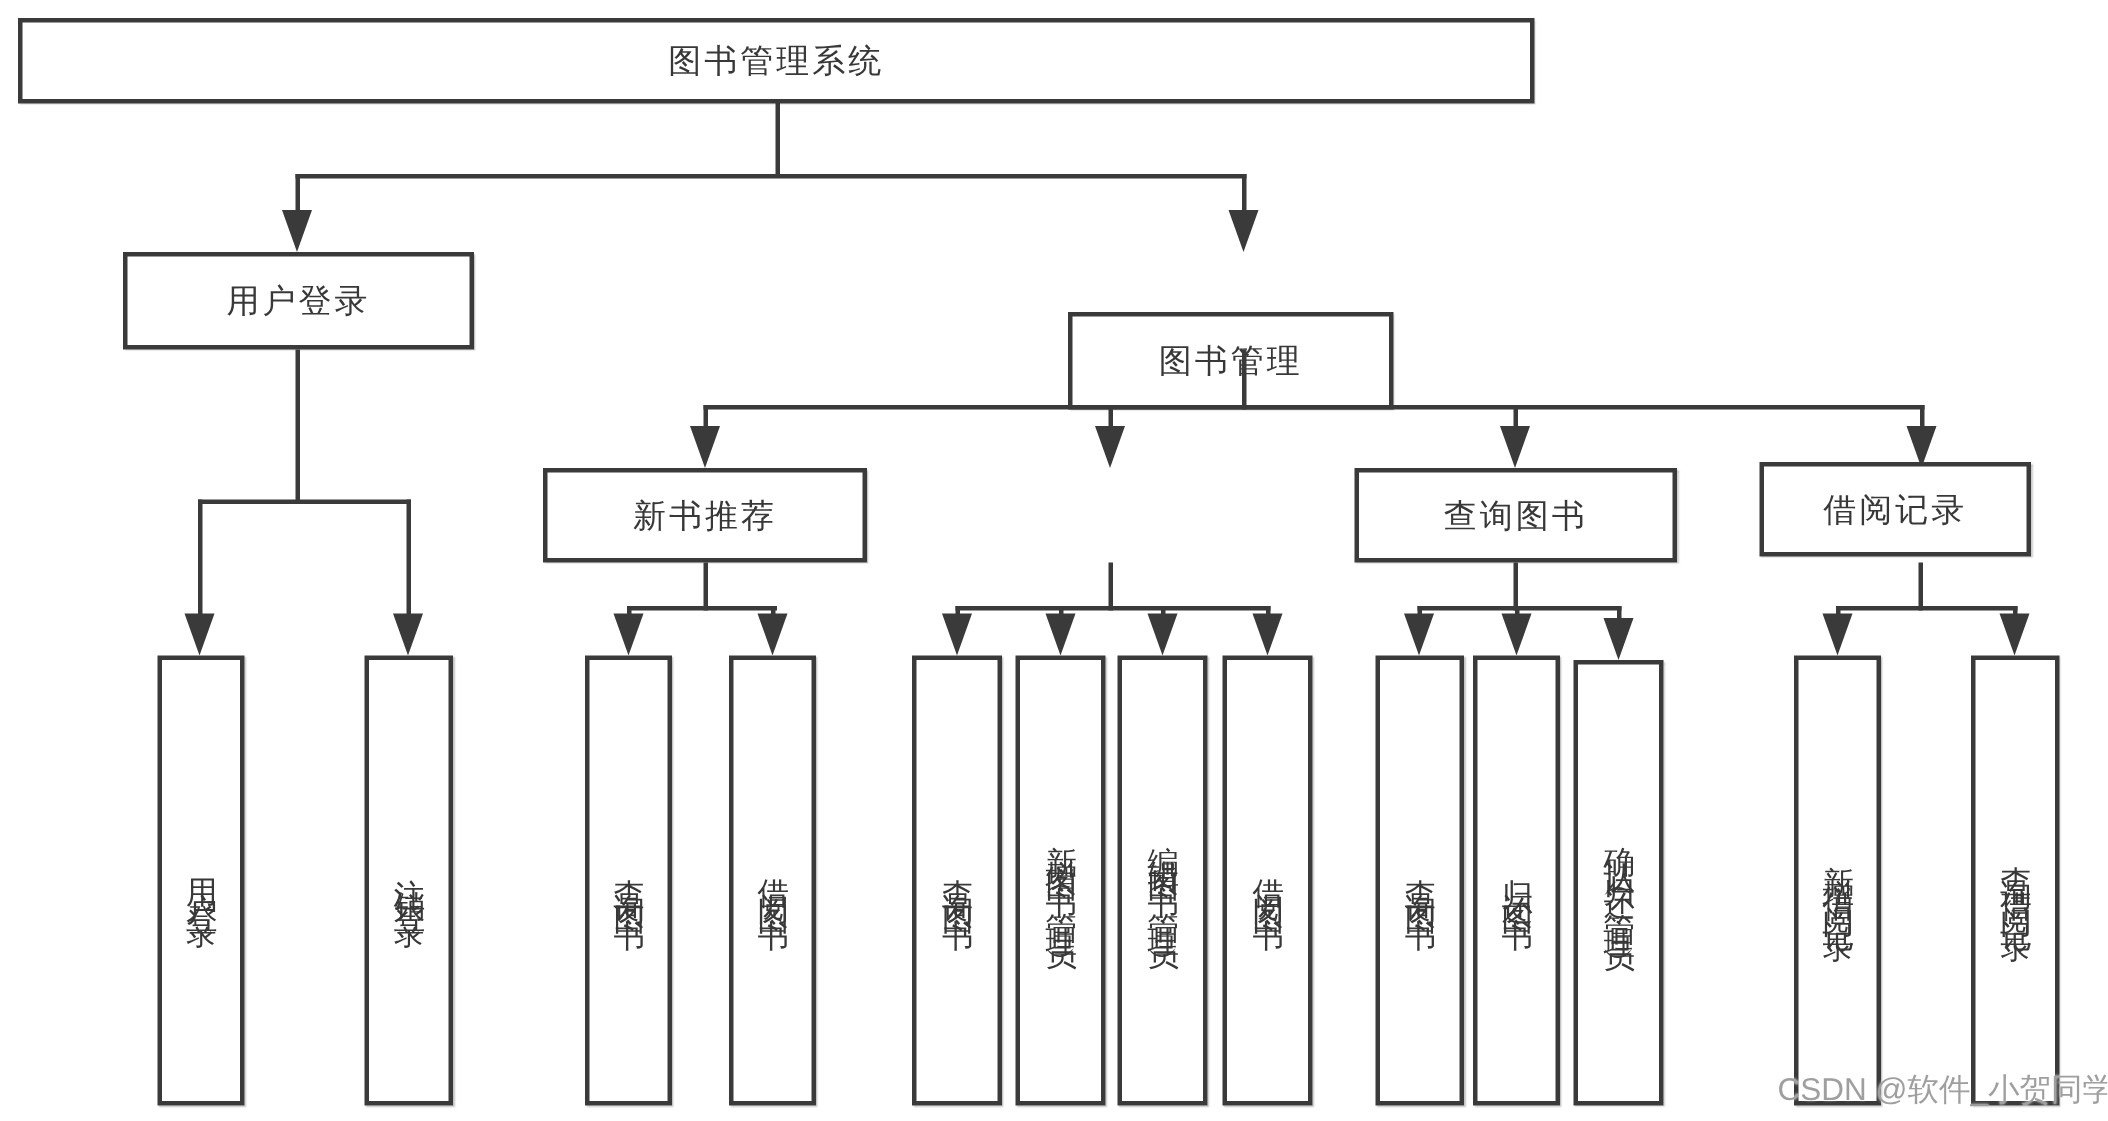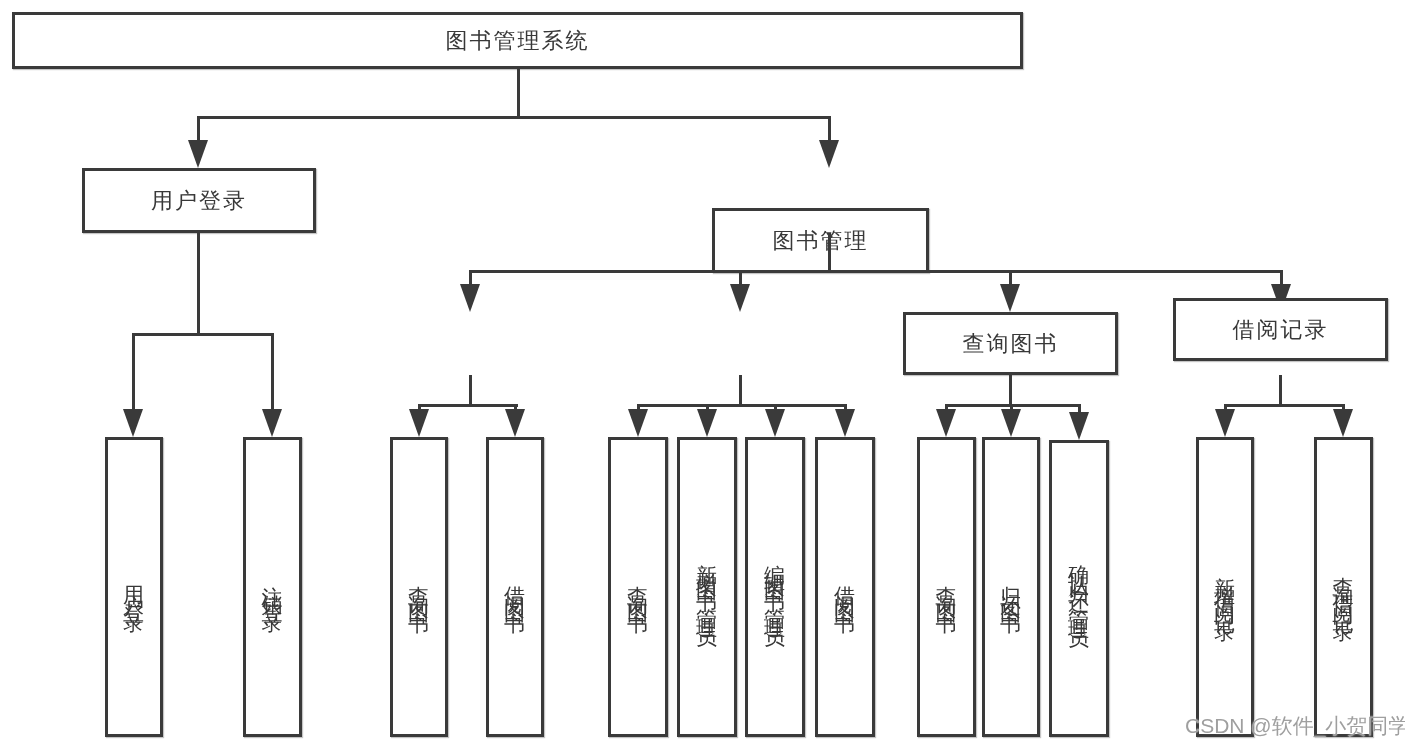--- a/index.html
+++ b/index.html
@@ -93,24 +93,27 @@
   <div class="hl" style="left:469px;top:270px;width:814px;"></div>
   <div class="vl" style="left:469px;top:270px;height:14px;"></div>
   <div class="ar" style="left:460px;top:284px;"></div>
   <div class="vl" style="left:739px;top:270px;height:14px;"></div>
   <div class="ar" style="left:730px;top:284px;"></div>
   <div class="vl" style="left:1009px;top:270px;height:14px;"></div>
   <div class="ar" style="left:1000px;top:284px;"></div>
   <div class="vl" style="left:1280px;top:270px;height:14px;"></div>
   <div class="ar" style="left:1271px;top:284px;"></div>
 
+  <div class="box" style="left:362px;top:312px;width:216px;height:63px;">
+    <span class="hlabel">新书推荐</span>
+  </div>
   <div class="box" style="left:903px;top:312px;width:215px;height:63px;">
     <span class="hlabel">查询图书</span>
   </div>
-  <div class="box" style="left:1173px;top:298px;width:215px;height:63px;">
+  <div class="box" style="left:1173px;top:308px;width:181px;height:63px;">
     <span class="hlabel">借阅记录</span>
   </div>
 
   <div class="vl" style="left:469px;top:375px;height:32px;"></div>
   <div class="hl" style="left:418px;top:404px;width:100px;"></div>
   <div class="vl" style="left:418px;top:404px;height:8px;"></div>
   <div class="ar" style="left:409px;top:409px;"></div>
   <div class="vl" style="left:514px;top:404px;height:8px;"></div>
   <div class="ar" style="left:505px;top:409px;"></div>
 

